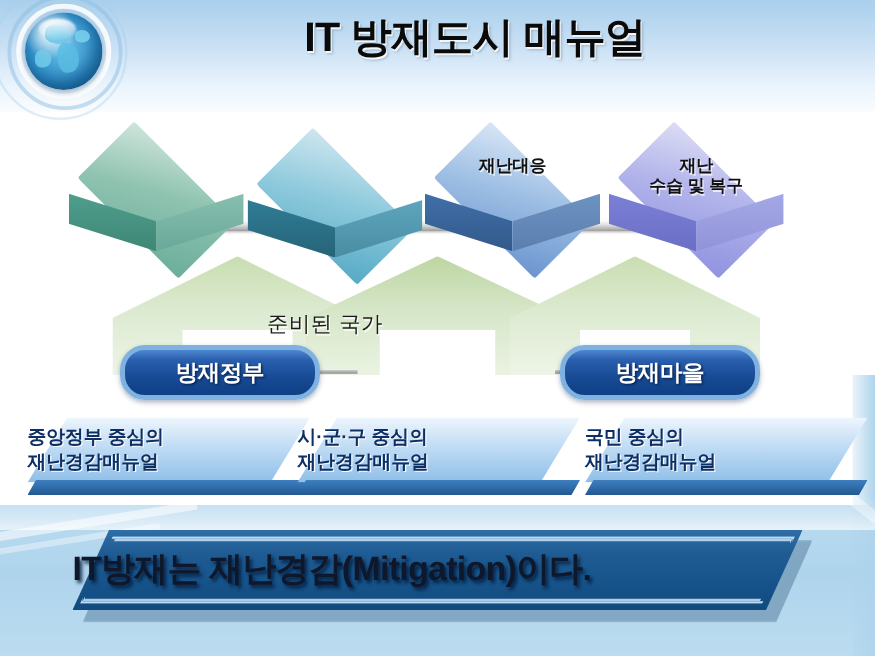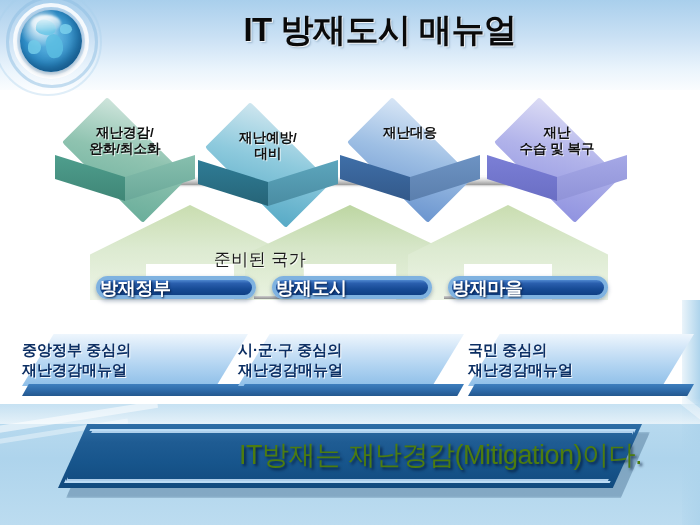--- a/index.html
+++ b/index.html
@@ -221,29 +221,29 @@
     background: linear-gradient(to bottom, #cfcfcf, #8f8f8f);
     z-index: 4;
   }
   .plink-1 { left: 254px; }
   .plink-2 { left: 444px; }
 
   .pill {
     position: absolute;
     top: 276px;
     width: 160px;
-    height: 23px;
+    height: 44px;
     border-radius: 20px;
     background: linear-gradient(to bottom, #4e87cf 0%, #2a5fae 22%, #174b95 60%, #0f3f84 100%);
     border: 4px solid #7fb2e0;
     box-sizing: border-box;
     box-shadow: 0 2px 4px rgba(20,50,90,0.35);
     display: flex;
     align-items: center;
-    justify-content: flex-start;
+    justify-content: center;
     z-index: 5;
   }
   .pill span {
     font-size: 18px;
     font-weight: bold;
     color: #ffffff;
     letter-spacing: -0.3px;
     text-shadow: 1px 1px 2px rgba(0,20,55,0.85);
   }
   #pill-0 { left: 96px; }
@@ -316,24 +316,24 @@
     position: absolute;
     left: 0; top: 0;
     width: 100%; height: 100%;
     box-shadow: inset 0 0 0 2px rgba(190,220,245,0.9);
     clip-path: polygon(4.6% 0%, 100% 0%, 95.4% 100%, 0% 100%);
   }
   .banner-text {
     position: absolute;
     left: 58px; top: 437px;
     width: 584px;
-    text-align: right;
+    text-align: left;
     font-size: 27px;
-    font-weight: normal;
-    color: #4d7c0f;
+    font-weight: bold;
+    color: #0f172a;
     letter-spacing: -0.5px;
     text-shadow: 2px 2px 3px rgba(0,20,50,0.8);
     z-index: 6;
     white-space: nowrap;
   }
 </style>
 </head>
 <body>
 
 <div id="stage">
@@ -363,29 +363,25 @@
   <div class="page-title">IT 방재도시 매뉴얼</div>
 
   <div class="connector conn-1"></div>
   <div class="connector conn-2"></div>
   <div class="connector conn-3"></div>
 
   <div class="cube" id="cube-0">
     <div class="top"></div>
     <div class="face-l"></div>
     <div class="face-r"></div>
-    <div class="label">재난경감/
-완화/최소화</div>
   </div>
   <div class="cube" id="cube-1">
     <div class="top"></div>
     <div class="face-l"></div>
     <div class="face-r"></div>
-    <div class="label">재난예방/
-대비</div>
   </div>
   <div class="cube" id="cube-3">
     <div class="top"></div>
     <div class="face-l"></div>
     <div class="face-r"></div>
     <div class="label">재난
 수습 및 복구</div>
   </div>
   <div class="cube" id="cube-2">
     <div class="top"></div>
@@ -400,23 +396,20 @@
     <div class="garrow a3"></div>
   </div>
   <div class="arrow-caption">준비된 국가</div>
 
   <div class="pill-link plink-1"></div>
   <div class="pill-link plink-2"></div>
 
   <div class="pill" id="pill-0">
     <span>방재정부</span>
   </div>
-  <div class="pill" id="pill-1">
-    <span>방재도시</span>
-  </div>
   <div class="pill" id="pill-2">
     <span>방재마을</span>
   </div>
 
   <div class="panel" id="panel-0">
     <div class="slab"></div>
     <div class="base"></div>
     <div class="ptext">중앙정부 중심의
 재난경감매뉴얼</div>
   </div>

